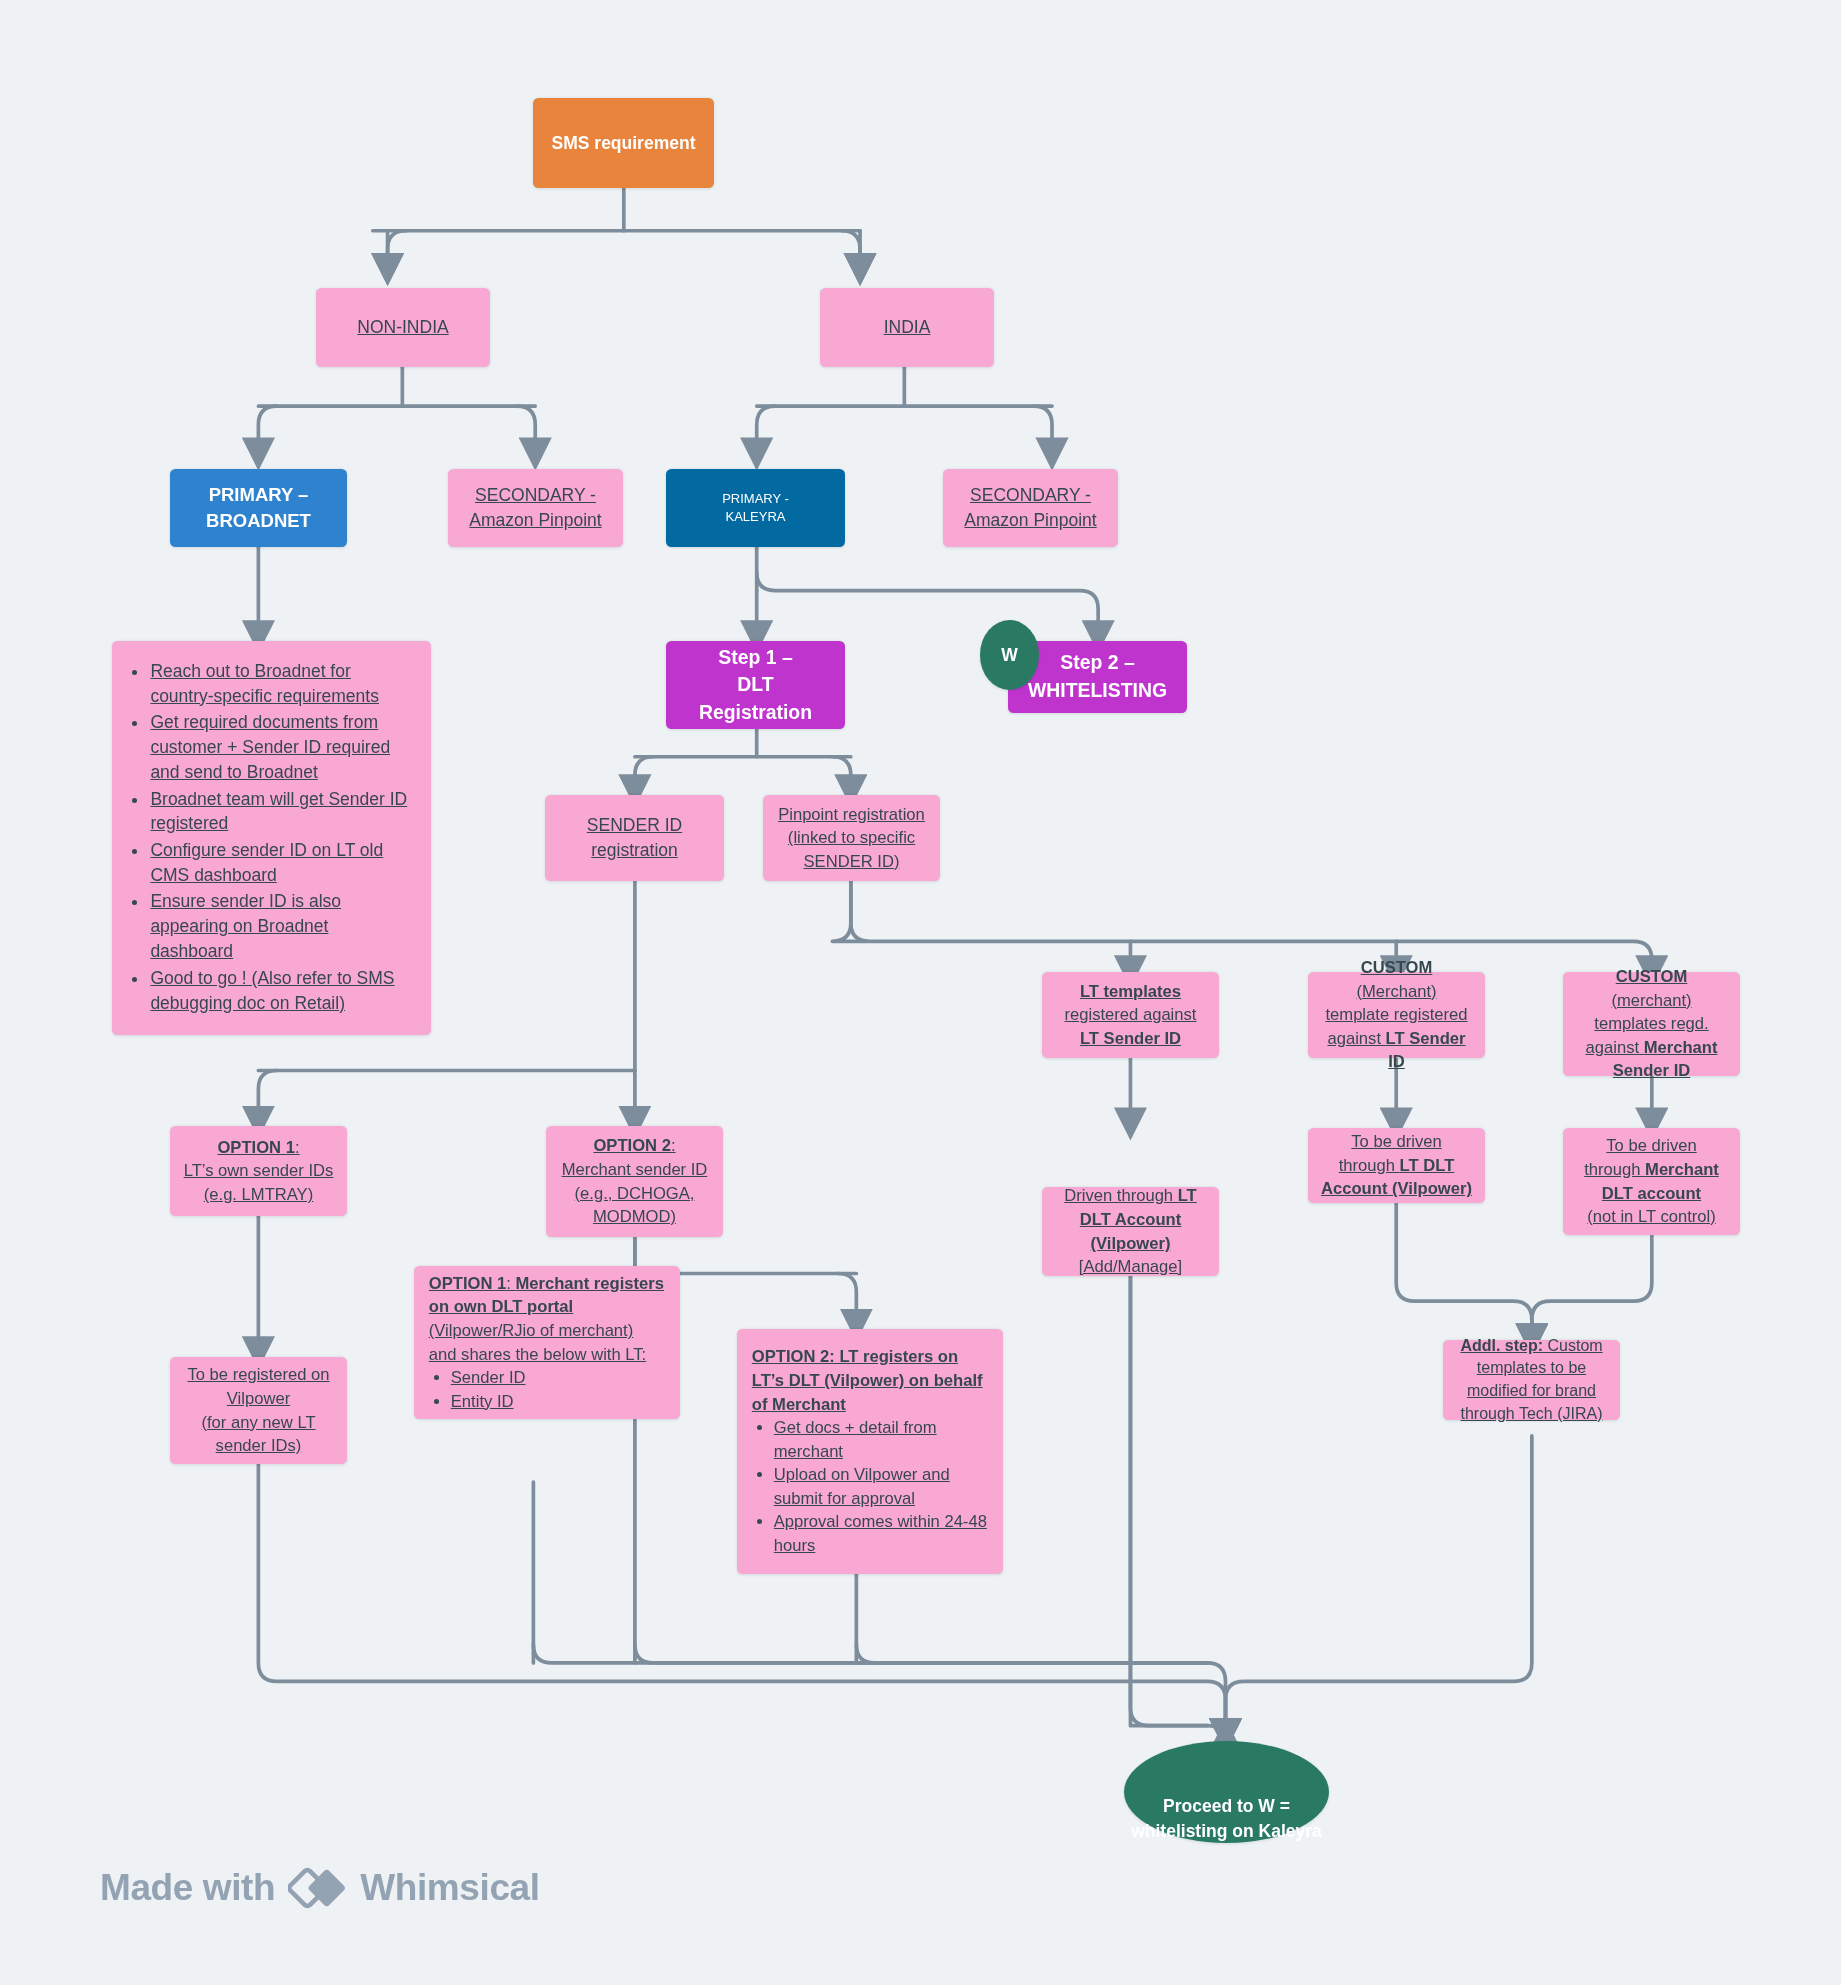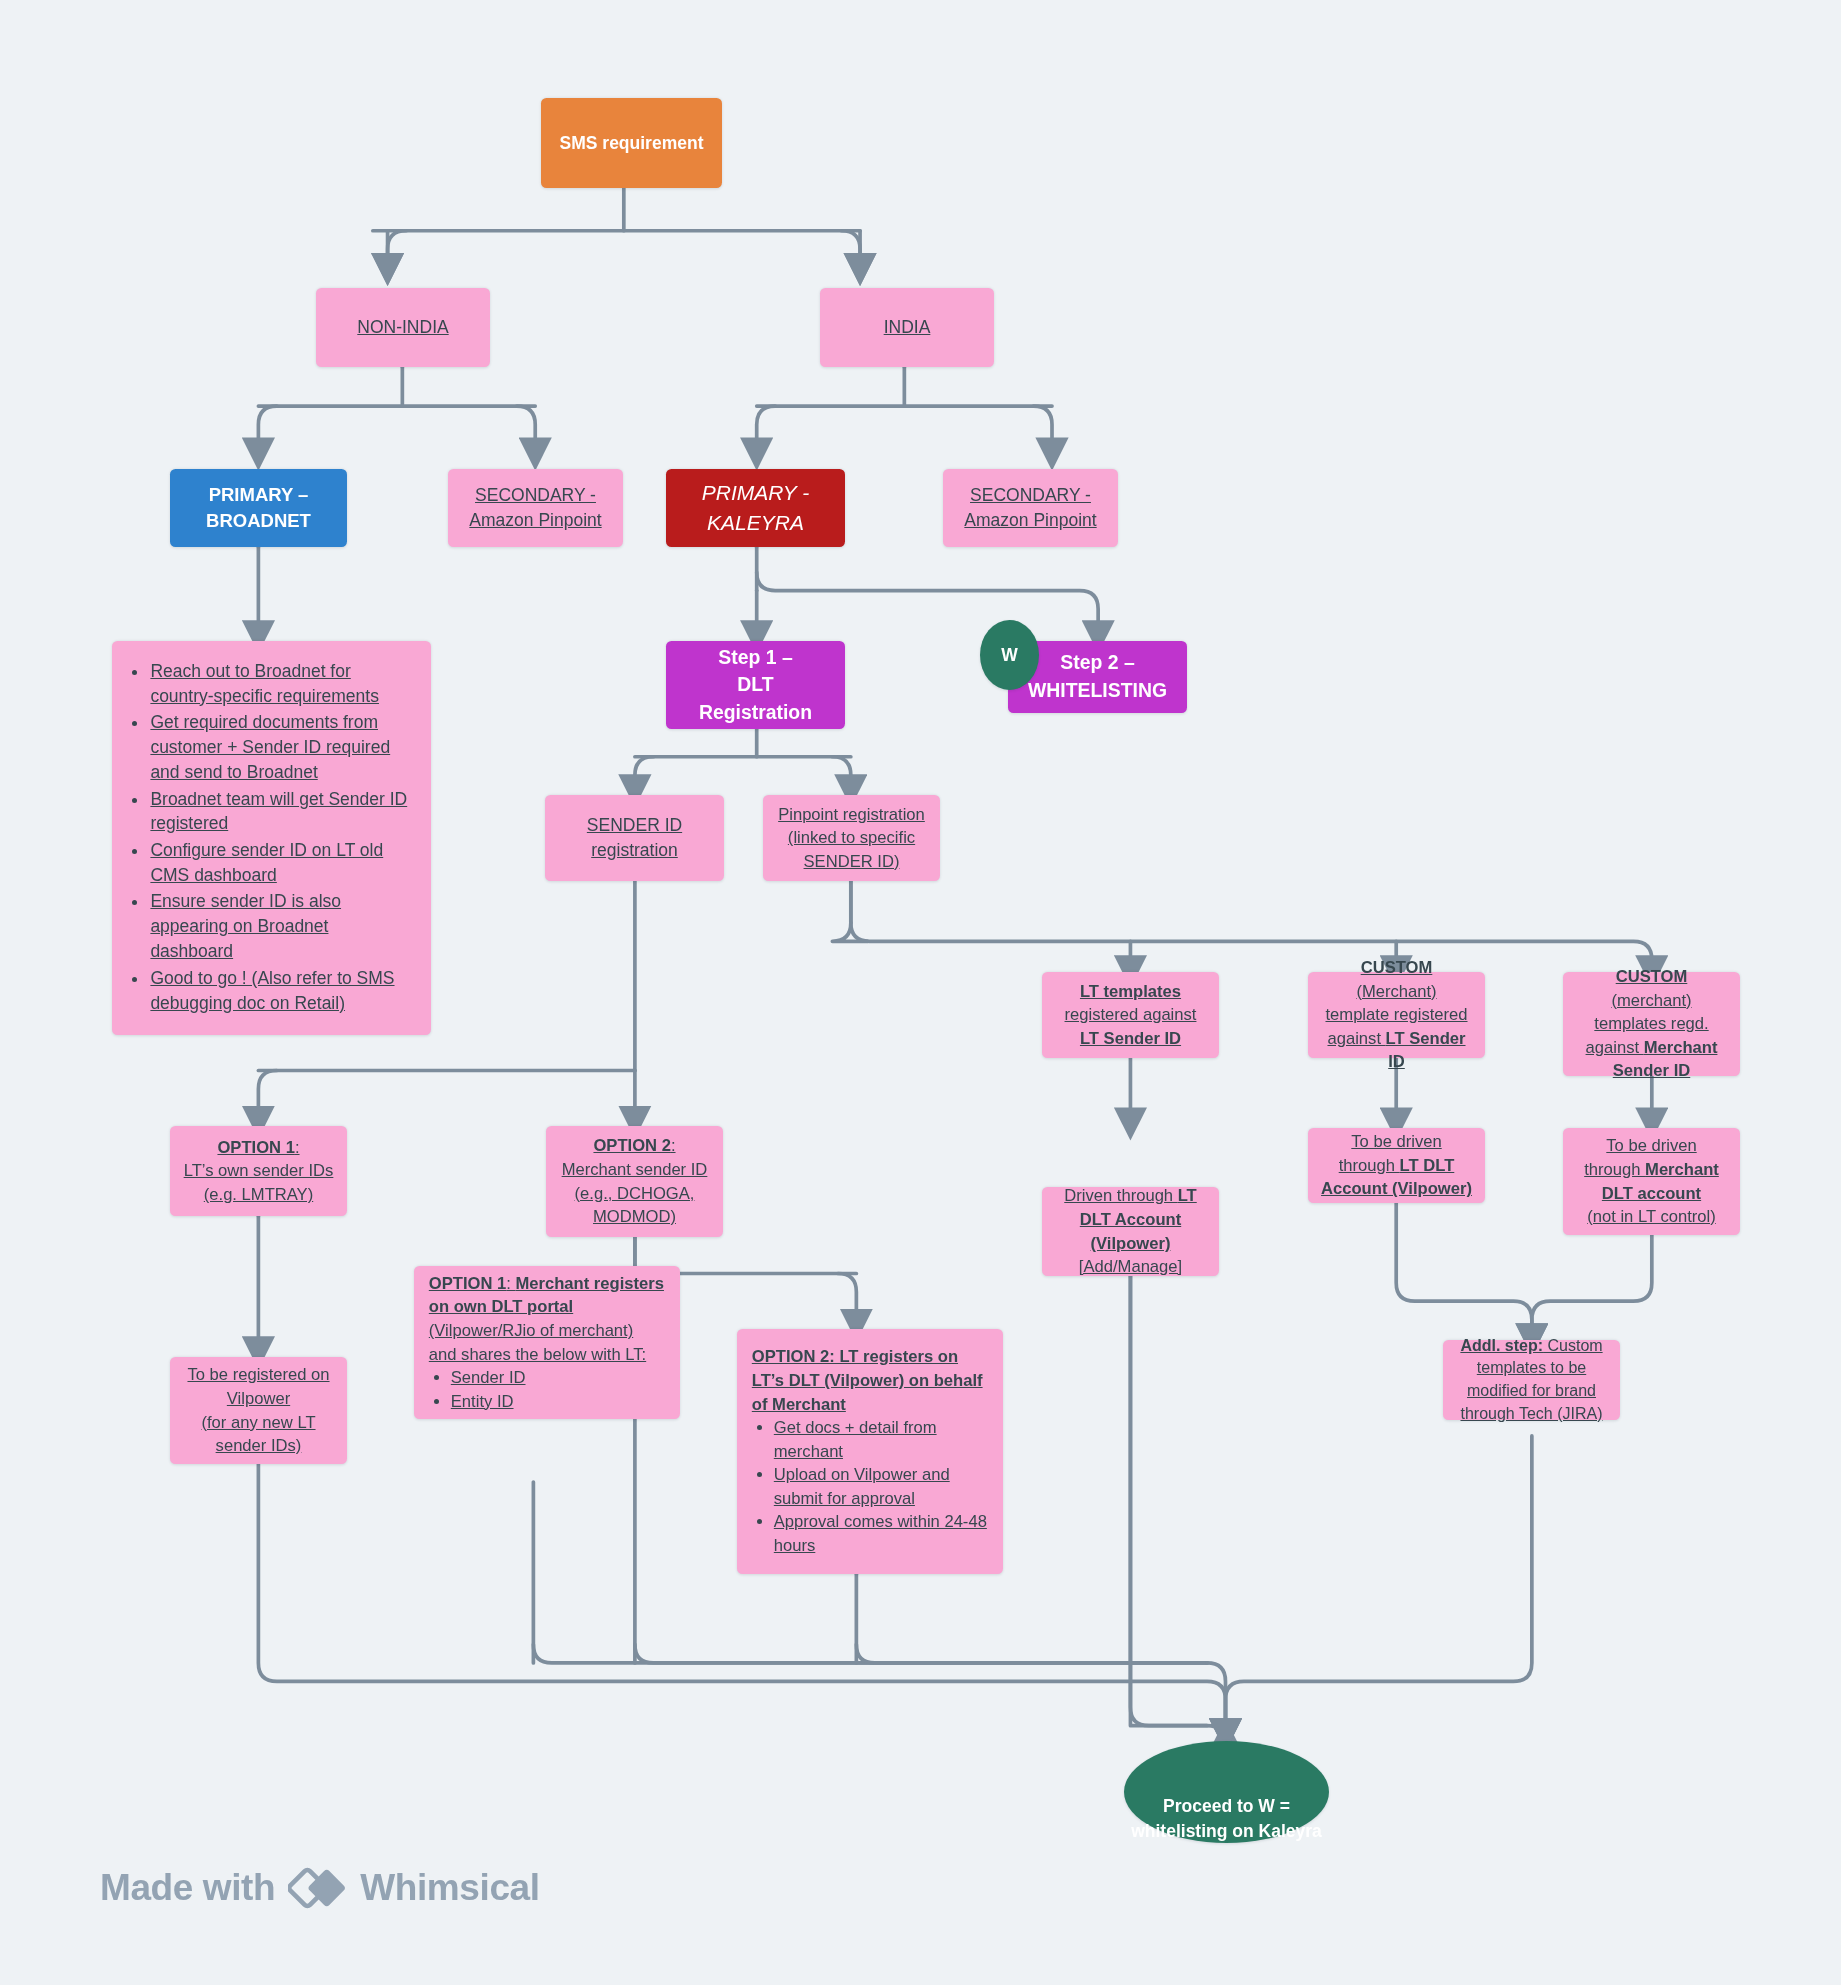--- a/index.html
+++ b/index.html
@@ -23,21 +23,21 @@
     align-items: center;
     justify-content: center;
     text-align: center;
     box-shadow: 0 0.9px 2.8px rgba(16,36,55,0.13);
     padding: 11px 13px;
     line-height: 1.42;
   }
   .node.white { background:#f9a8d4; color:#37474f; font-size:17.5px;text-decoration:underline; }
   .node.orange { background:#e8843c; color:#ffffff; font-weight:bold; font-size:17.5px; }
   .node.blue   { background:#2e82ce; color:#ffffff; font-weight:bold; font-size:18.5px; }
-  .node.green  { background:#b91c1c; color:#ffffff; font-size:21px;font-style:italic; }
+  .node.green  { background:#0369a1; color:#ffffff; font-size:13px; }
   .node.magenta{ background:#bf34cd; color:#ffffff; font-weight:bold; font-size:19.4px; }
 
   .node.left { text-align:left; justify-content:flex-start;margin-left:13px; }
   .node .inner { width:100%; }
 
   ul.bul { margin:0; padding-left:20px; text-align:left; }
   ul.bul li { margin:0 0 1.8px 0; padding-left:1.8px; }
   ul.tight { margin:0; padding-left:22px; }
 
   .ellipse {
@@ -142,21 +142,21 @@
       <path d="M688,1316 L688,1802"></path>
       <path d="M578,1606 L578,1802"></path>
       <path d="M928,1706 L928,1802"></path>
       <path d="M578,1782 q0,20 20,20 L1308,1802"></path>
       <path d="M688,1782 q0,20 20,20 L1308,1802"></path>
       <path d="M928,1782 q0,20 20,20 L1308,1802"></path>
       <path d="M1308,1802 q20,0 20,20 L1328,1880" marker-end="url(#arw)"></path>
     </g>
   </svg>
 
-  <div class="node orange" style="left:533px; top:98px; width:181px; height:90px;margin-left:8px;">
+  <div class="node orange" style="left:533px; top:98px; width:181px; height:90px;">
     <span>SMS requirement</span>
   </div>
 
   <div class="node white" style="left:316px; top:288px; width:174px; height:79px;">
     <span>NON-INDIA</span>
   </div>
 
   <div class="node white" style="left:820px; top:288px; width:174px; height:79px;">
     <span>INDIA</span>
   </div>

